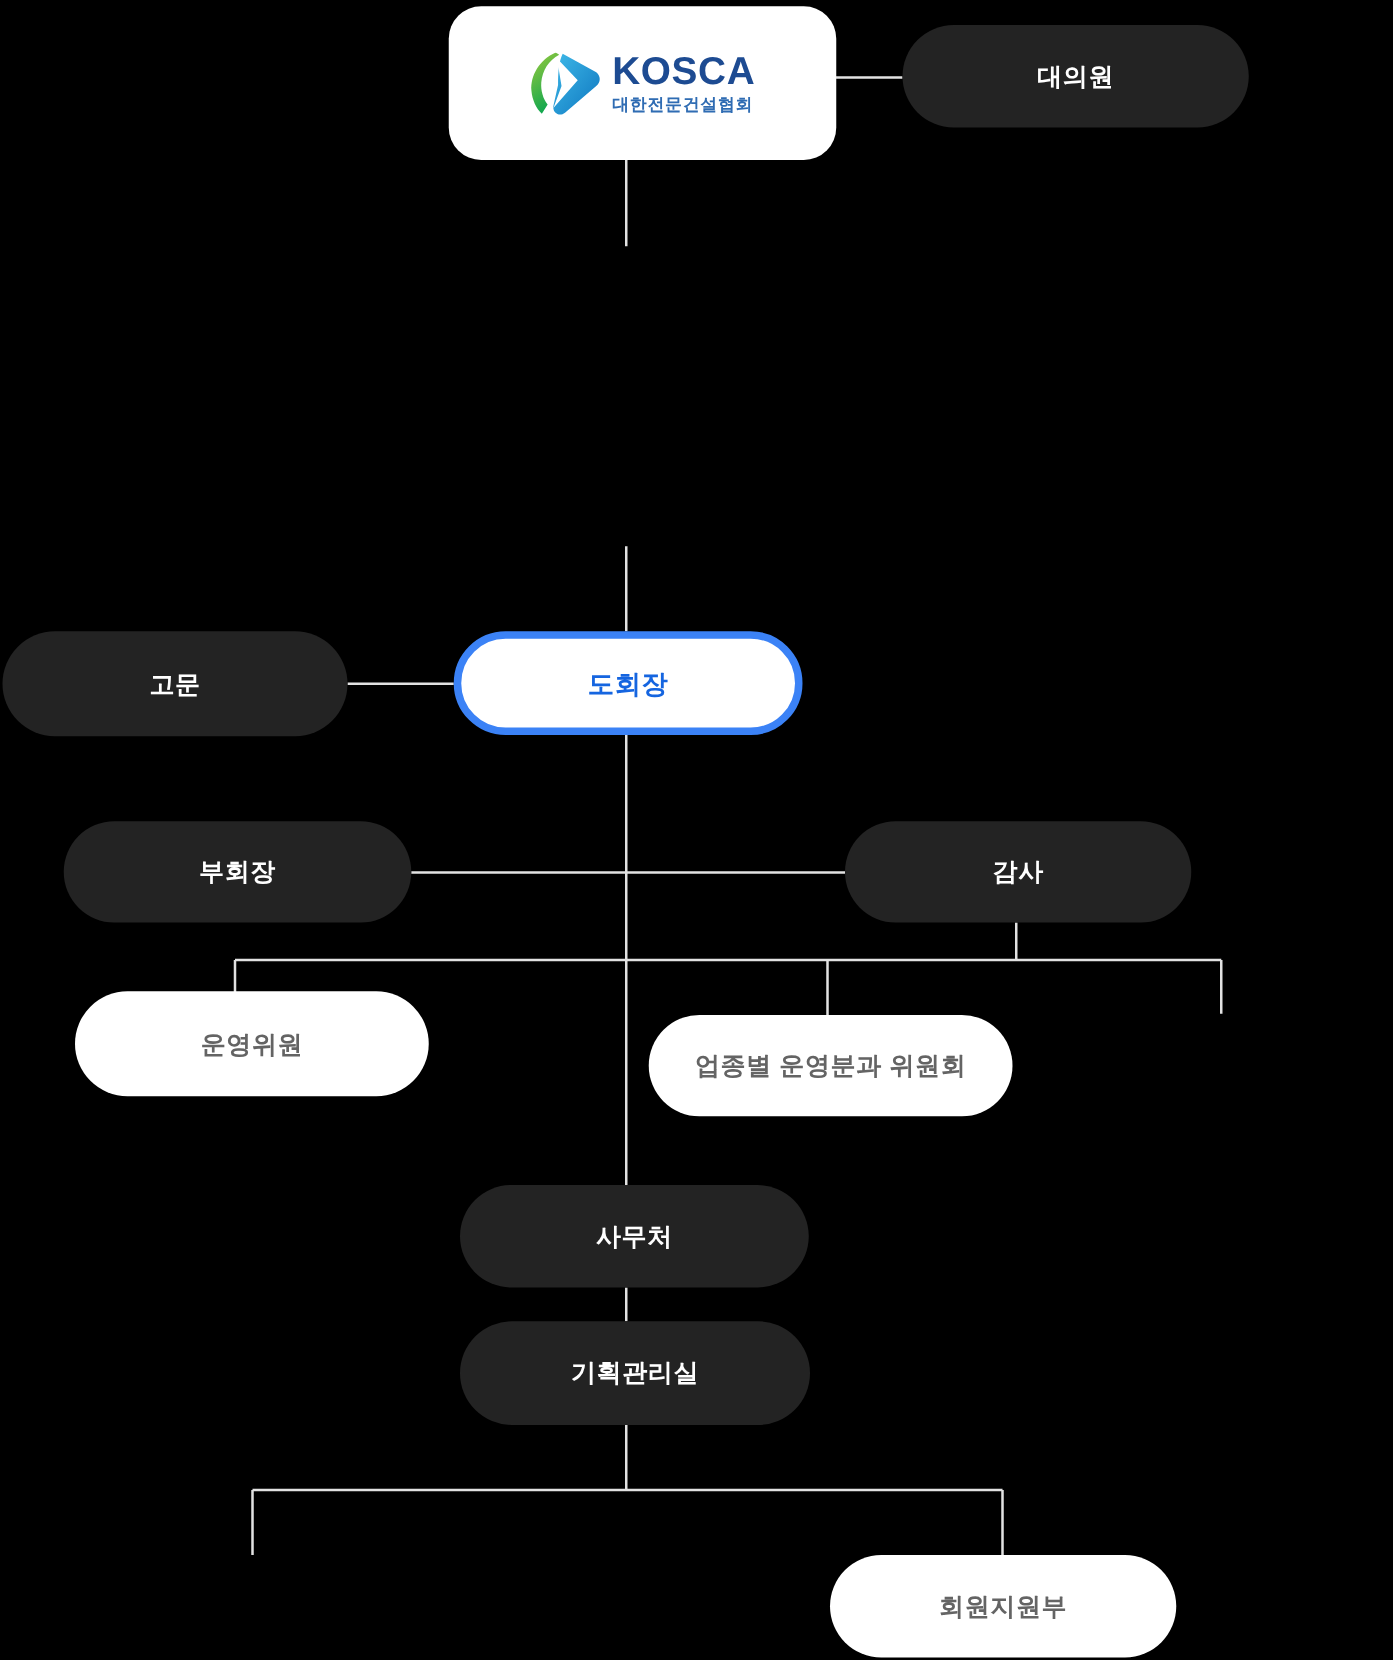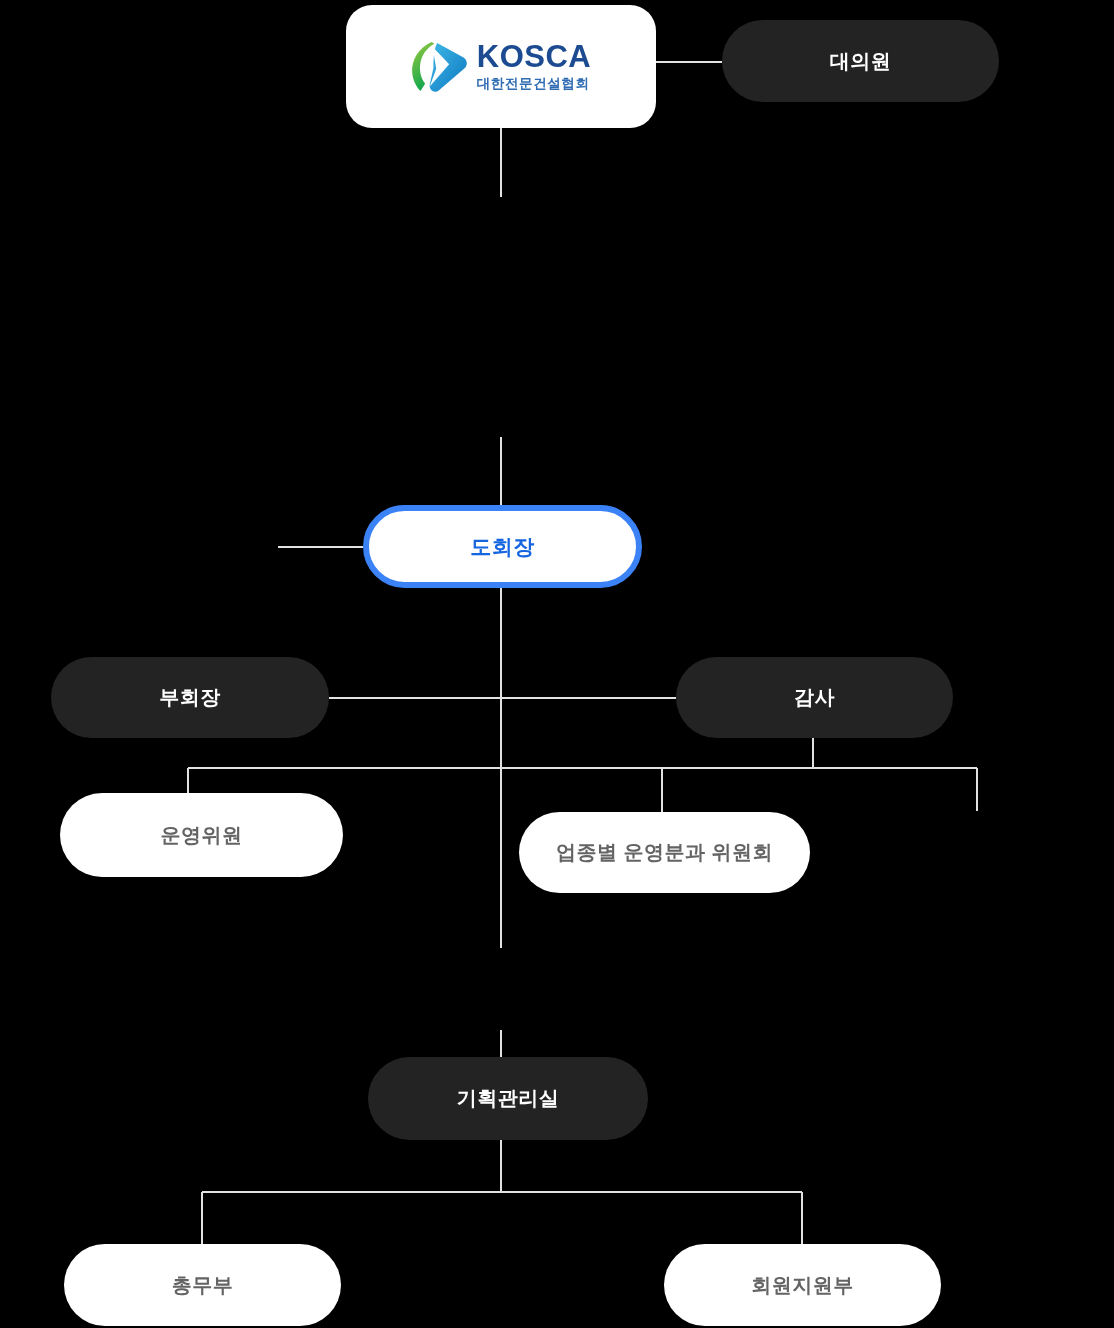--- a/index.html
+++ b/index.html
@@ -85,21 +85,21 @@
              M188 768 V794
              M662 768 V813
              M977 768 V811
              M501 1030 V1057
              M501 1140 V1192
              M202 1192 H802
              M202 1192 V1244
              M802 1192 V1244" stroke="#e2e2e2" stroke-width="2" fill="none"></path>
   </svg>
 
-  <div class="node logo-card" style="left:346px; top:5px; width:310px; height:123px;">
+  <div class="node logo-card" style="left:359px; top:5px; width:310px; height:123px;">
     <div class="logo-wrap">
       <svg width="56" height="50" viewBox="0 0 60 54" xmlns="http://www.w3.org/2000/svg">
         <defs>
           <linearGradient id="lg-green" x1="0" y1="0" x2="0.35" y2="1">
             <stop offset="0" stop-color="#9aca3c"></stop>
             <stop offset="1" stop-color="#12a74f"></stop>
           </linearGradient>
           <linearGradient id="lg-blue" x1="0" y1="0" x2="1" y2="1">
             <stop offset="0" stop-color="#3fb9e8"></stop>
             <stop offset="1" stop-color="#0e77c0"></stop>
@@ -112,32 +112,33 @@
       <div class="logo-text">
         <div class="logo-acronym">KOSCA</div>
         <div class="logo-orgname">대한전문건설협회</div>
       </div>
     </div>
   </div>
 
   <div class="node pill dark" style="left:722px; top:20px; width:277px; height:82px;">대의원</div>
 
 
+  <div class="node pill dark" style="left:2px; top:505px; width:276px; height:84px;">고문</div>
 
   <div class="node outlined" style="left:363px; top:505px; width:279px; height:83px;">도회장</div>
 
   <div class="node pill dark" style="left:676px; top:657px; width:277px; height:81px;">감사</div>
 
   <div class="node pill dark" style="left:51px; top:657px; width:278px; height:81px;">부회장</div>
 
   <div class="node pill light" style="left:60px; top:793px; width:283px; height:84px;">운영위원</div>
 
   <div class="node pill light" style="left:519px; top:812px; width:291px; height:81px;">업종별 운영분과 위원회</div>
 
 
+  <div class="node pill dark" style="left:368px; top:948px; width:279px; height:82px;">사무처</div>
 
   <div class="node pill dark" style="left:368px; top:1057px; width:280px; height:83px;">기획관리실</div>
 
-  <div class="node pill light" style="left:64px; top:1244px; width:277px; height:82px;">총무부</div>
 
   <div class="node pill light" style="left:664px; top:1244px; width:277px; height:82px;">회원지원부</div>
 
 </div>
 
 </body></html>

